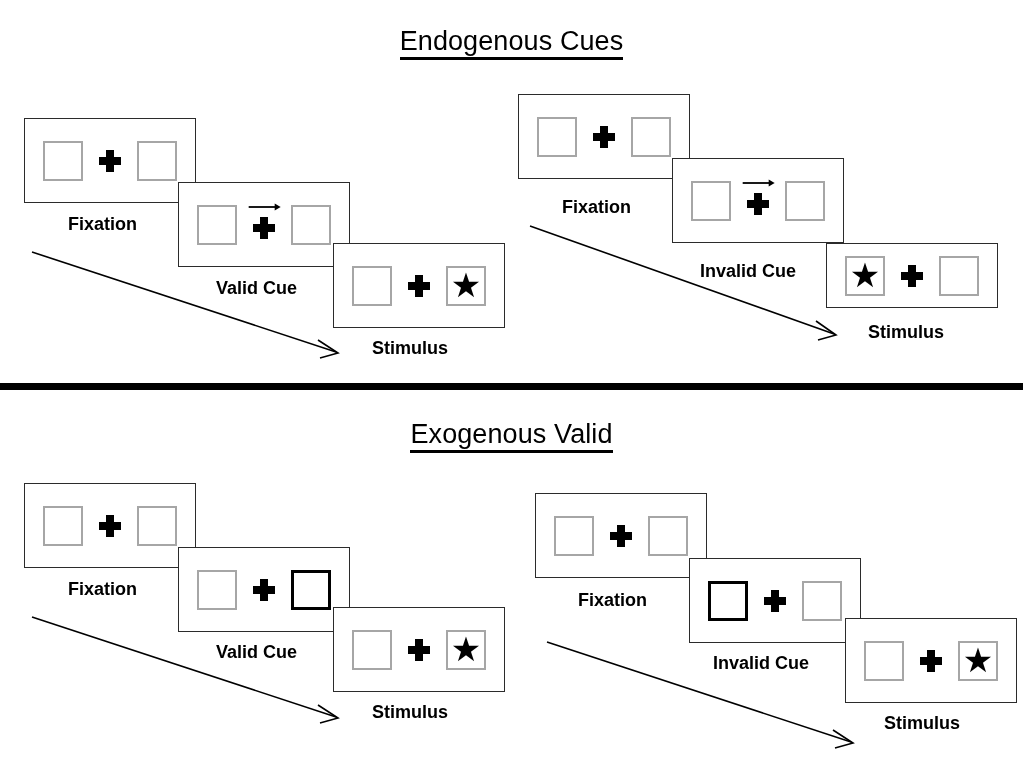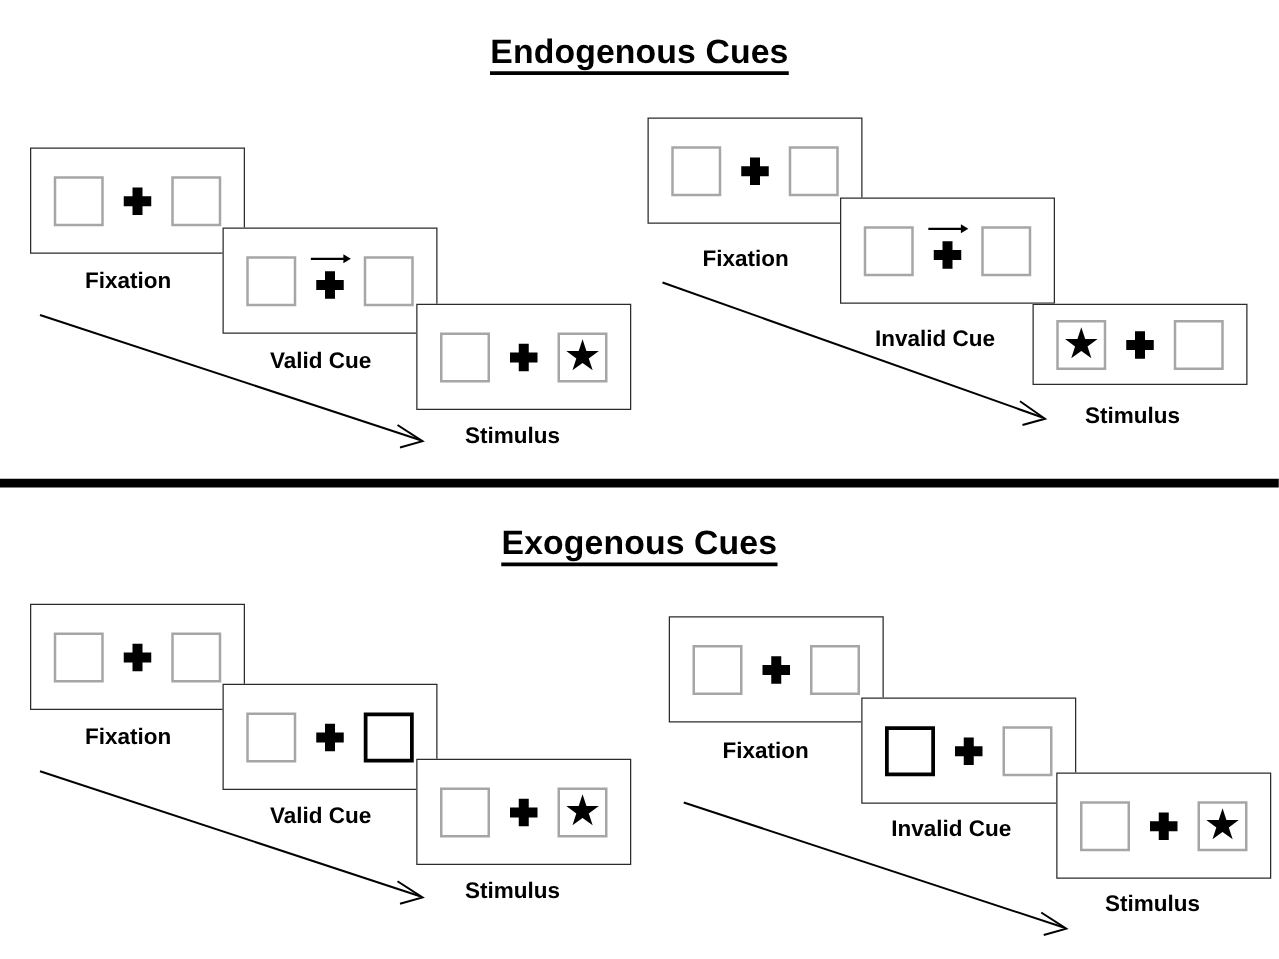--- a/index.html
+++ b/index.html
@@ -16,21 +16,21 @@
     color: #000000;
   }
 
   
   .section-title {
     position: absolute;
     width: 100%;
     left: 0;
     text-align: center;
     font-size: 27px;
-    font-weight: bold;
+    font-weight: normal;
     letter-spacing: 0.1px;
   }
   .section-title span {
     border-bottom: 3px solid #000;
     padding-bottom: 1px;
   }
 
   
   .divider {
     position: absolute;
@@ -227,21 +227,21 @@
     </div>
     <div class="plus"></div>
     <div class="box"></div>
   </div>
 </div>
 <div class="caption" style="left:868px; top:322px;">Stimulus</div>
 
 <div class="divider" style="top:383px;"></div>
 
 <div class="section-title" style="top:419px;">
-  <span>Exogenous Cues</span>
+  <span>Exogenous Valid</span>
 </div>
 
 <svg class="time-arrow" style="left:30px; top:613px; width:320px; height:114px;" viewBox="0 0 320 114">
   <line x1="2" y1="4" x2="306" y2="104" stroke="#000" stroke-width="1.6"></line>
   <polyline points="288,92 308,105 290,110" fill="none" stroke="#000" stroke-width="1.6"></polyline>
 </svg>
 
 <svg class="time-arrow" style="left:545px; top:638px; width:320px; height:114px;" viewBox="0 0 320 114">
   <line x1="2" y1="4" x2="306" y2="104" stroke="#000" stroke-width="1.6"></line>
   <polyline points="288,92 308,105 290,110" fill="none" stroke="#000" stroke-width="1.6"></polyline>

